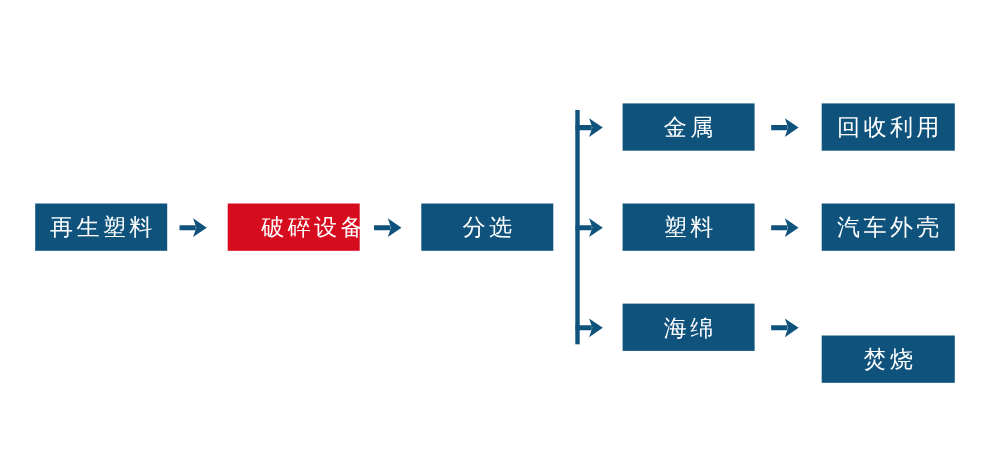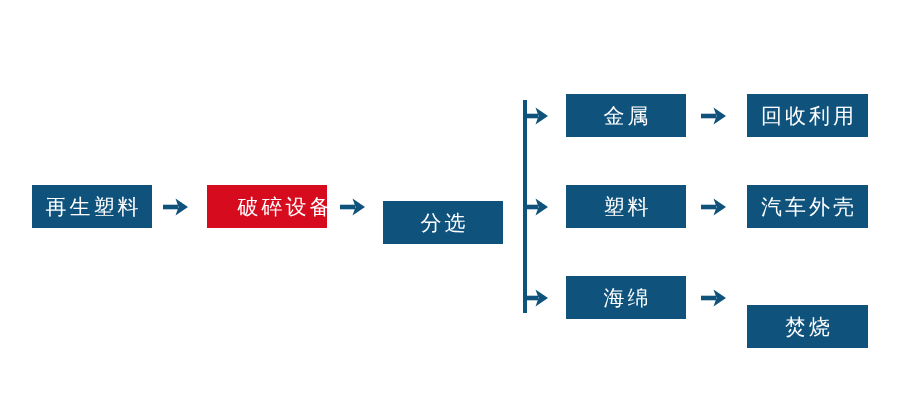--- a/index.html
+++ b/index.html
@@ -48,21 +48,21 @@
     left: 523px;
     top: 100px;
     width: 4px;
     height: 213px;
     background: var(--box-blue);
   }
 
   
   .n-car      { left: 32px;  top: 185px; width: 120px; }
   .n-crusher  { left: 207px; top: 185px; width: 120px; }
-  .n-sorting  { left: 383px; top: 185px; width: 120px; margin-top: 16px; }
+  .n-sorting  { left: 383px; top: 185px; width: 120px; }
   
   .n-metal    { left: 566px; top: 94px;  width: 120px; }
   .n-plastic  { left: 566px; top: 185px; width: 120px; text-align: center; }
   .n-sponge   { left: 566px; top: 276px; width: 120px; }
   
   .n-recycle  { left: 747px; top: 94px;  width: 121px; }
   .n-replas   { left: 747px; top: 185px; width: 121px; }
   .n-burn     { left: 747px; top: 276px; width: 121px; margin-top: 29px; }
 
   

